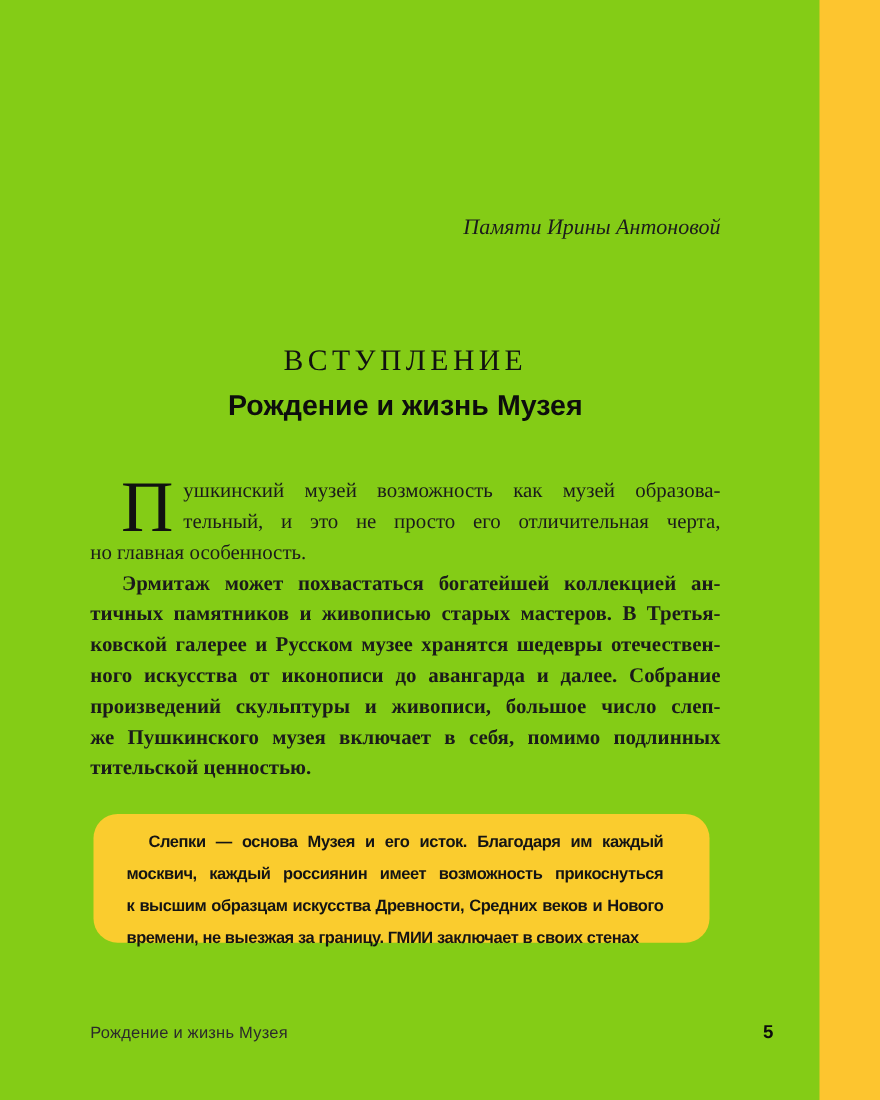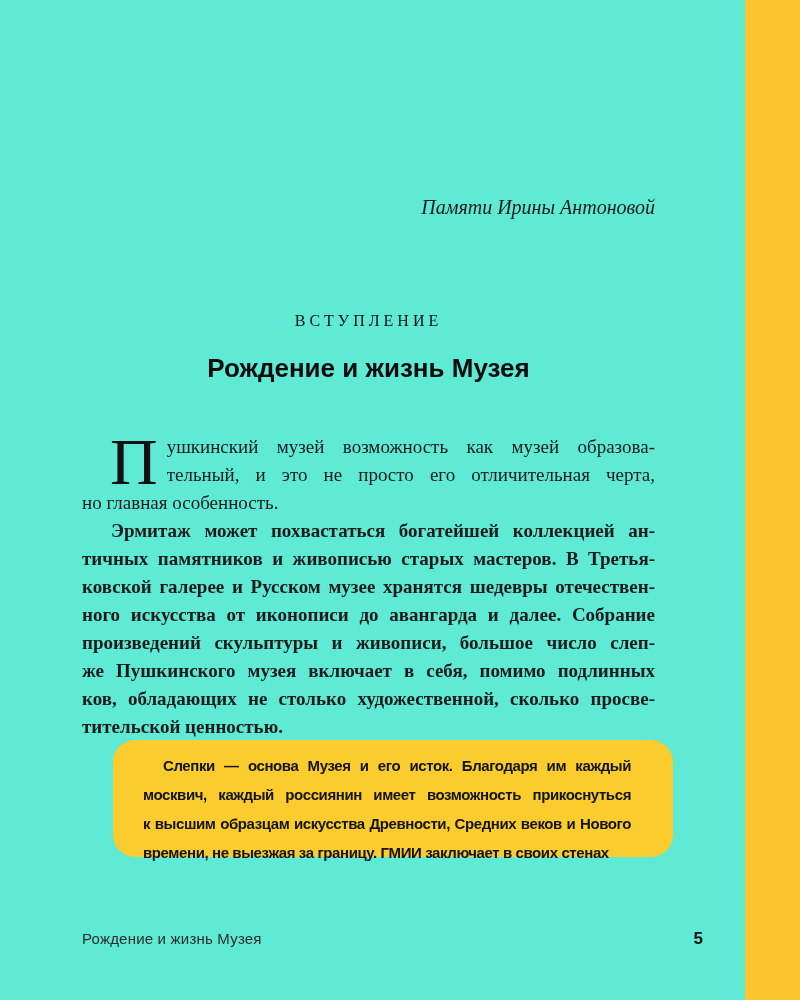--- a/index.html
+++ b/index.html
@@ -1,21 +1,21 @@
 <!DOCTYPE html>
 <html><head>
 <meta charset="utf-8">
 <style>
   html, body { margin: 0; padding: 0; }
   body { background: #ffffff; }
   .page {
     position: relative;
     width: 800px;
     height: 1000px;
-    background: #5eead4;
+    background: #84cc16;
     overflow: hidden;
     font-family: "Liberation Serif", serif;
     color: #1a1a1a;
   }
   .accent-stripe {
     position: absolute;
     top: 0; right: 0;
     width: 55px; height: 1000px;
   }
   .dedication {
@@ -28,21 +28,21 @@
     color: #1c1c1c;
     white-space: nowrap;
   }
   .chapter-label {
     position: absolute;
     top: 312px;
     left: 82px;
     width: 573px;
     text-align: center;
     font-family: "Liberation Serif", serif;
-    font-size: 16px;
+    font-size: 27px;
     letter-spacing: 4px;
     color: #111;
   }
   .chapter-title {
     position: absolute;
     top: 353px;
     left: 82px;
     width: 573px;
     text-align: center;
     font-family: "Liberation Sans", sans-serif;
@@ -81,21 +81,20 @@
   .para2 .tline.first { text-indent: 29px; }
   .callout-box {
     position: absolute;
     top: 740px;
     left: 85px;
     width: 560px;
     height: 117px;
     border-radius: 22px;
     box-sizing: border-box;
     padding: 11px 42px 0 30px;
-    margin-left: 28px;
   }
   .callout-box .lines {
     font-family: "Liberation Sans", sans-serif;
     font-weight: bold;
     font-size: 15px;
     letter-spacing: -0.4px;
     line-height: 29px;
     color: #141414;
   }
   .callout-box .tline.first { text-indent: 20px; }
@@ -144,21 +143,20 @@
         </div>
     </div>
     <div class="para para2">
       <div class="lines">
           <div class="tline first">Эрмитаж может похвастаться богатейшей коллекцией ан-</div>
           <div class="tline">тичных памятников и живописью старых мастеров. В Третья-</div>
           <div class="tline">ковской галерее и Русском музее хранятся шедевры отечествен-</div>
           <div class="tline">ного искусства от иконописи до авангарда и далее. Собрание</div>
           <div class="tline">произведений скульптуры и живописи, большое число слеп-</div>
           <div class="tline">же Пушкинского музея включает в себя, помимо подлинных</div>
-          <div class="tline">ков, обладающих не столько художественной, сколько просве-</div>
           <div class="tline last">тительской ценностью.</div>
         </div>
     </div>
   </div>
 
   <div class="callout-box" style="background: rgb(250, 204, 46);">
     <div class="lines">
         <div class="tline first">Слепки — основа Музея и его исток. Благодаря им каждый</div>
         <div class="tline">москвич, каждый россиянин имеет возможность прикоснуться</div>
         <div class="tline">к высшим образцам искусства Древности, Средних веков и Нового</div>

